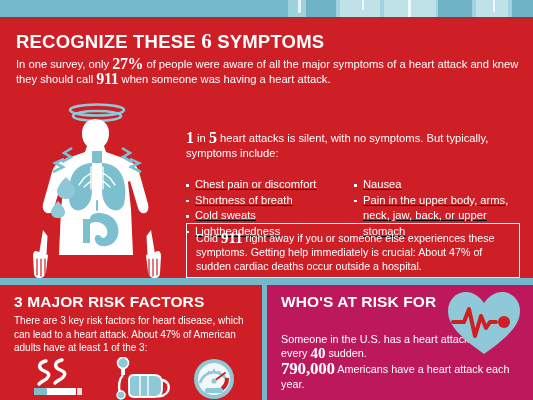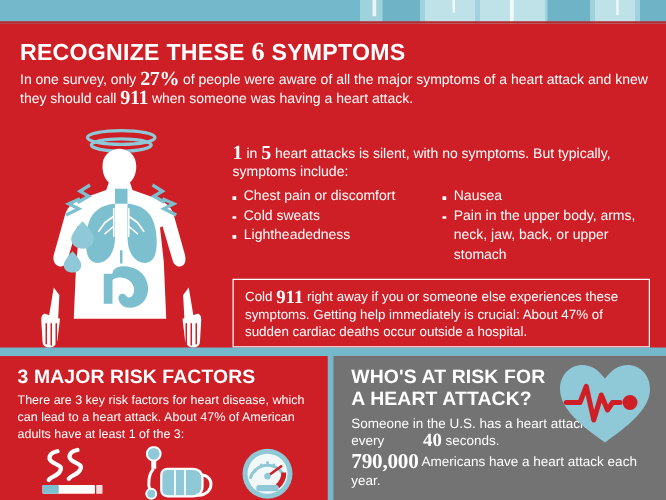--- a/index.html
+++ b/index.html
@@ -34,23 +34,23 @@
     font-size:11.2px;line-height:14.5px;color:#ffffff;
   }
   .intro .num{font-family:"Liberation Serif",serif;font-weight:bold;font-size:16px;vertical-align:-1px;letter-spacing:-.3px;}
 
   
   .figure{position:absolute;left:18px;top:82px;width:162px;height:180px;}
   .figure svg{display:block;}
 
   
   .symp{position:absolute;left:186px;top:97px;width:340px;}
-  .symp .lead{font-size:11.2px;line-height:14.6px;color:#fff;}
+  .symp .lead{font-size:11.2px;line-height:14.6px;color:#fff;margin-top:15px;}
   .symp .lead .num{font-family:"Liberation Serif",serif;font-weight:bold;font-size:16px;vertical-align:-1px;}
-  .cols{display:flex;margin-top:5px;}
+  .cols{display:flex;margin-top:17px;text-decoration:underline;}
   .col{flex:0 0 auto;}
   .col.left{width:168px;}
   .col.right{width:172px;}
   .col ul{margin:0;padding:0;list-style:none;}
   .col li{
     position:relative;padding-left:9px;
     font-size:11.2px;line-height:15.5px;color:#fff;
   }
   .col li:before{
     content:"";position:absolute;left:0;top:7px;
@@ -82,30 +82,30 @@
     position:absolute;left:14px;top:29px;width:238px;
     font-size:10px;line-height:13.6px;color:#fff;
   }
   .risk-icons{position:absolute;left:14px;top:72px;width:238px;height:43px;}
   .risk-icons svg{position:absolute;bottom:0;}
   .ic-smoke{left:18px;}
   .ic-bp{left:96px;}
   .ic-gauge{left:178px;}
 
   
-  .secR{position:absolute;left:267px;top:285px;width:266px;height:115px;background:#737373;overflow:hidden;}
+  .secR{position:absolute;left:267px;top:285px;width:266px;height:115px;background:#be185d;overflow:hidden;}
   .secR .h2{
     position:absolute;left:14px;top:8px;width:185px;
     font-size:15.5px;font-weight:bold;color:#fff;line-height:17.5px;letter-spacing:.1px;
   }
   .secR .p1{
     position:absolute;left:14px;top:47px;width:190px;
     font-size:10.8px;line-height:14.4px;color:#fff;
   }
-  .secR .p1 .num{font-family:"Liberation Serif",serif;font-weight:bold;font-size:15px;vertical-align:-1px;margin-left:28px;}
+  .secR .p1 .num{font-family:"Liberation Serif",serif;font-weight:bold;font-size:15px;vertical-align:-1px;}
   .secR .p2{
     position:absolute;left:14px;top:77px;width:250px;
     font-size:10.8px;line-height:14.6px;color:#fff;
   }
   .secR .p2 .bignum{font-family:"Liberation Serif",serif;font-weight:bold;font-size:17px;letter-spacing:-.2px;vertical-align:-1px;}
   .heart-ekg{position:absolute;right:10px;top:4px;}
 </style>
 </head>
 <body>
 
@@ -188,20 +188,21 @@
       </svg>
     </div>
 
     <div class="symp">
       <div class="lead"><span class="num">1</span><span> in </span><span class="num">5</span><span> heart attacks is silent, with no symptoms. But typically, symptoms include:</span></div>
 
       <div class="cols">
         <div class="col left">
           <ul>
             <li>Chest pain or discomfort</li>
+            <li>Shortness of breath</li>
             <li>Cold sweats</li>
             <li>Lightheadedness</li>
           </ul>
         </div>
         <div class="col right">
           <ul>
             <li>Nausea</li>
             <li>Pain in the upper body, arms, neck, jaw, back, or upper stomach</li>
           </ul>
         </div>
@@ -254,23 +255,23 @@
             <rect x="16" y="14" width="2" height="3"></rect>
           <rect x="21" y="12" width="2" height="3"></rect>
             <rect x="26" y="14" width="2" height="3"></rect>
         </g>
         <rect x="13" y="31" width="18" height="5" rx="2.5" fill="#8fc8d6"></rect>
       </svg>
     </div>
   </div>
 
   <div class="secR">
-    <div class="h2"><span>WHO'S AT RISK FOR</span><br><span>A HEART ATTACK?</span></div>
-
-    <div class="p1"><span>Someone in the U.S. has a heart attack every </span><span class="num">40</span><span> seconds.</span></div>
+    <div class="h2"><span>WHO'S AT RISK FOR</span><br></div>
+
+    <div class="p1"><span>Someone in the U.S. has a heart attack every </span><span class="num">40</span><span> sudden.</span></div>
 
     <div class="p2"><span class="bignum">790,000</span><span> Americans have a heart attack each year.</span></div>
 
     <svg class="heart-ekg" width="78" height="68" viewBox="0 0 78 68" xmlns="http://www.w3.org/2000/svg">
       <path d="M39 65C15 48 3 36 3 22 3 11 11 3 21 3c7 0 13 4 18 11 5-7 11-11 18-11 10 0 18 8 18 19 0 14-12 26-36 43z" fill="#8fc8d6"></path>
       <path d="M8 33h11l5-13 6 27 6-20 5 12 4-6h6" fill="none" stroke="#ce1e26" stroke-width="4" stroke-linejoin="round" stroke-linecap="round"></path>
       <circle cx="59" cy="33" r="6" fill="#ce1e26"></circle>
     </svg>
   </div>
 

